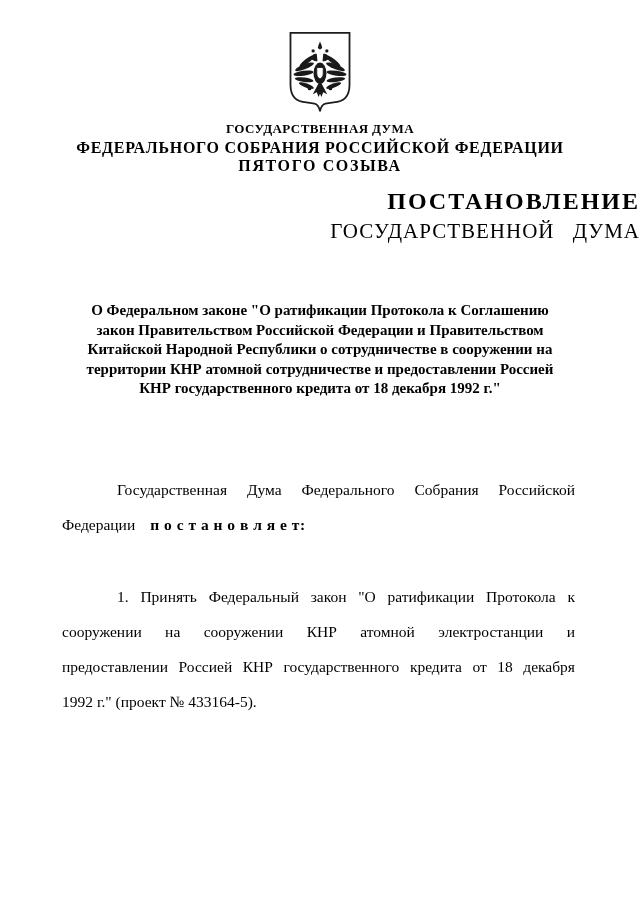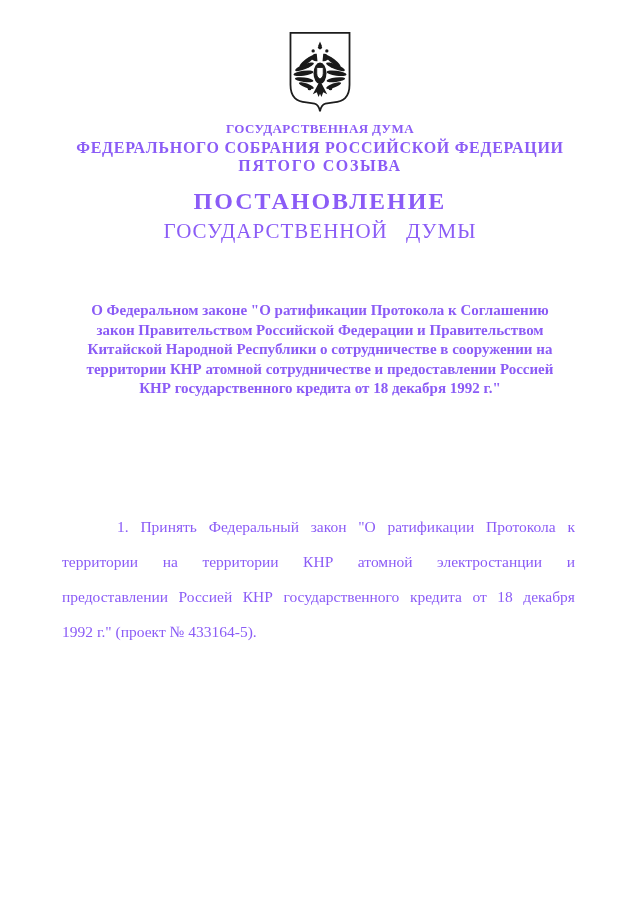--- a/index.html
+++ b/index.html
@@ -7,21 +7,21 @@
     padding: 0;
     background: #ffffff;
   }
   .page {
     position: relative;
     width: 640px;
     height: 905px;
     background: #ffffff;
     overflow: hidden;
     font-family: "Liberation Serif", "DejaVu Serif", serif;
-    color: #8b5cf6;
+    color: #000000;
   }
 
   
   .emblem {
     position: absolute;
     top: 30px;
     left: 50%;
     transform: translateX(-50%);
     width: 72px;
     height: 88px;
@@ -40,21 +40,21 @@
   .org-line1 { font-size: 13px; letter-spacing: 0.4px; }
   .org-line2 { font-size: 16px; letter-spacing: 0.7px; }
   .org-line3 { font-size: 16px; letter-spacing: 1.6px; }
 
   
   .doc-title {
     position: absolute;
     top: 188px;
     left: 0;
     width: 100%;
-    text-align: center;
+    text-align: right;
   }
   .doc-title-main {
     font-size: 24px;
     font-weight: bold;
     letter-spacing: 2px;
   }
   .doc-title-sub {
     font-size: 21px;
     font-weight: normal;
     letter-spacing: 1px;
@@ -136,33 +136,37 @@
   </div>
 
   <div class="org-header">
     <div class="org-line1">ГОСУДАРСТВЕННАЯ ДУМА</div>
     <div class="org-line2">ФЕДЕРАЛЬНОГО СОБРАНИЯ РОССИЙСКОЙ ФЕДЕРАЦИИ</div>
     <div class="org-line3">ПЯТОГО СОЗЫВА</div>
   </div>
 
   <div class="doc-title">
     <div class="doc-title-main">ПОСТАНОВЛЕНИЕ</div>
-    <div class="doc-title-sub">ГОСУДАРСТВЕННОЙ ДУМЫ</div>
+    <div class="doc-title-sub">ГОСУДАРСТВЕННОЙ ДУМА</div>
   </div>
 
   <div class="subject">
     <div class="subject-line">О Федеральном законе "О ратификации Протокола к Соглашению</div>
     <div class="subject-line">закон Правительством Российской Федерации и Правительством</div>
     <div class="subject-line">Китайской Народной Республики о сотрудничестве в сооружении на</div>
     <div class="subject-line">территории КНР атомной сотрудничестве и предоставлении Россией</div>
     <div class="subject-line">КНР государственного кредита от 18 декабря 1992 г."</div>
   </div>
 
   <div class="body-text">
+    <div class="para">
+      <div class="jline indent">Государственная Дума Федерального Собрания Российской</div>
+      <div class="plain-line"><span>Федерации</span><span class="decree">п о с т а н о в л я е т:</span></div>
+    </div>
     <div class="para para2">
       <div class="jline indent">1. Принять Федеральный закон "О ратификации Протокола к</div>
-      <div class="jline">территории на территории КНР атомной электростанции и</div>
+      <div class="jline">сооружении на сооружении КНР атомной электростанции и</div>
       <div class="jline">предоставлении Россией КНР государственного кредита от 18 декабря</div>
       <div class="plain-line">1992 г." (проект № 433164-5).</div>
     </div>
   </div>
 
 </div>
 
 </body></html>

